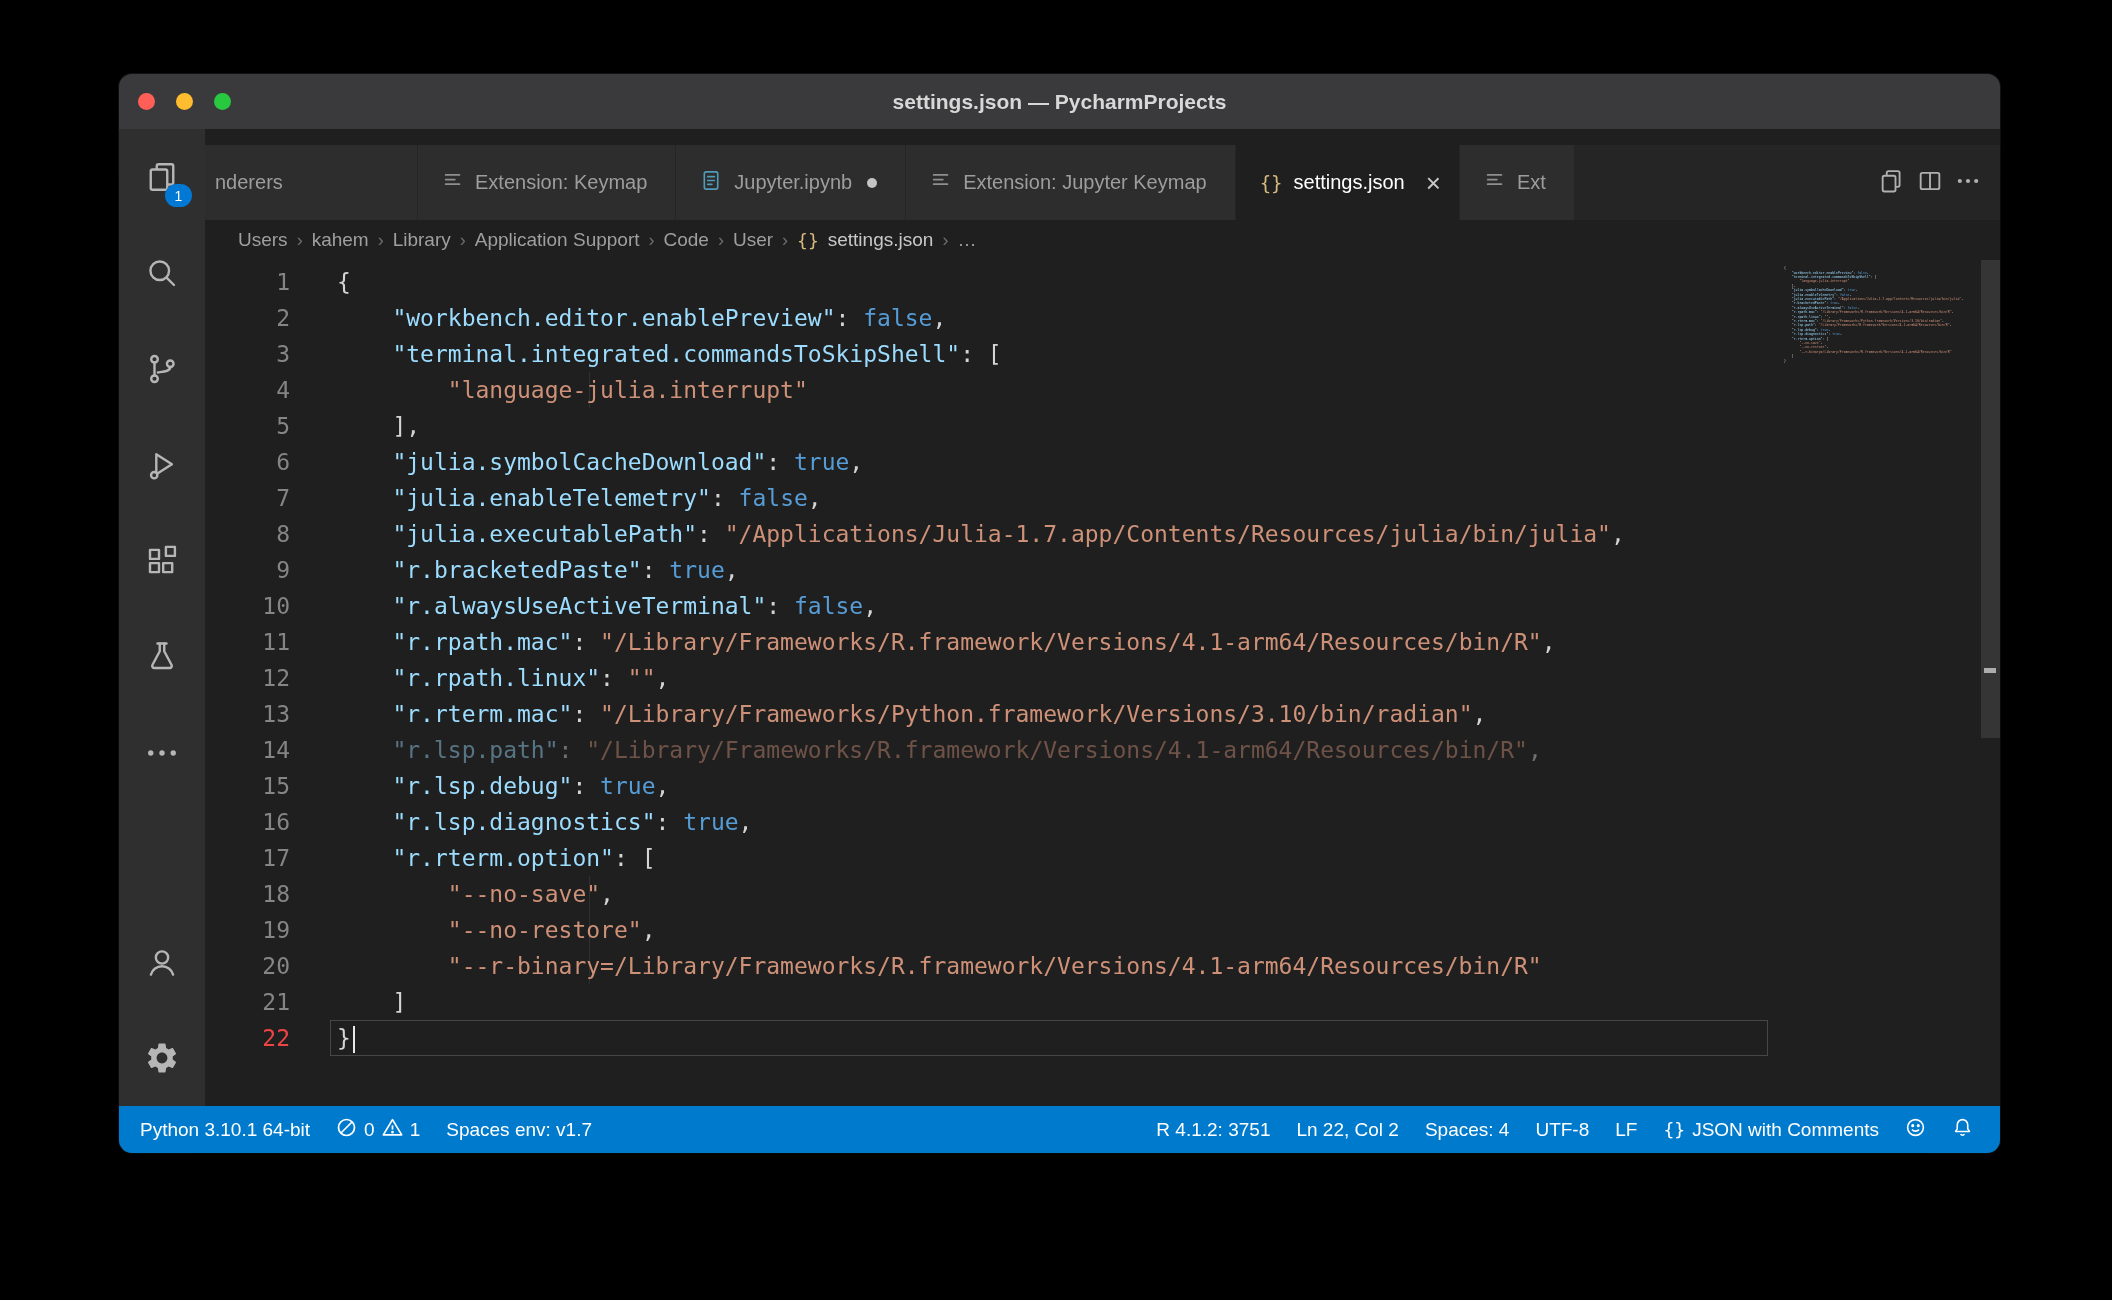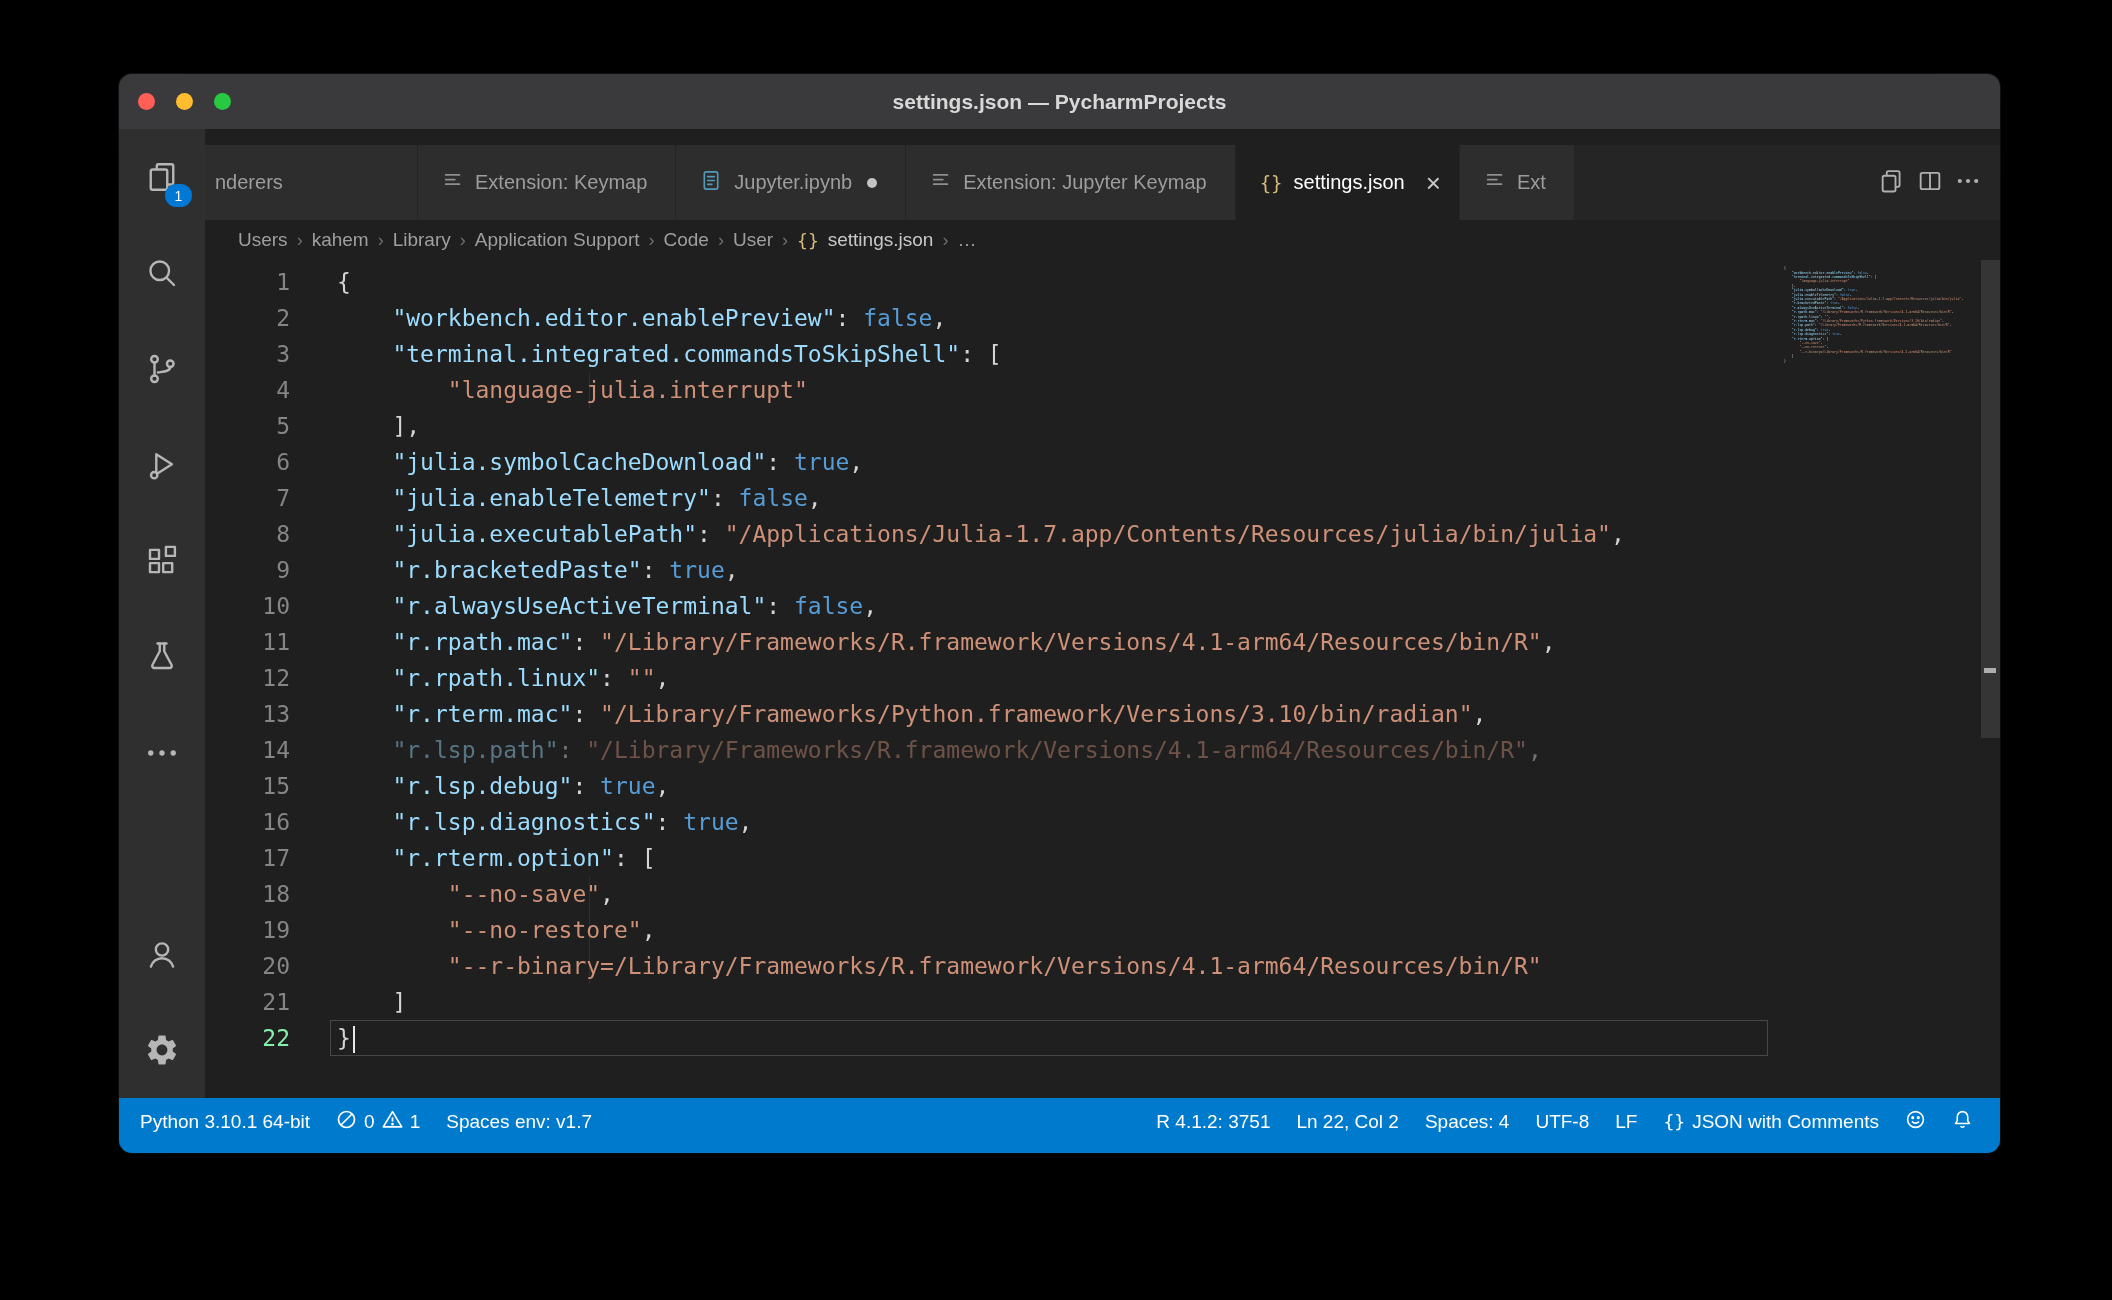--- a/index.html
+++ b/index.html
@@ -38,39 +38,39 @@
   .breadcrumb{height:40px;flex:0 0 auto;display:flex;align-items:center;gap:9px;padding-left:33px;
     color:#9f9f9f;font-size:19px;background:#1f1f1f;}
   .bc-sep{color:#6f6f6f;font-size:18px;}
   .bc-braces{font-family:"DejaVu Sans Mono",monospace;color:#d7ba7d;font-size:18px;}
   .bc-file{color:#c8c8c8;}
   
   .code-area{flex:1;position:relative;overflow:hidden;font-family:"DejaVu Sans Mono","Liberation Mono",monospace;}
   .lines{position:absolute;inset:0;padding:4px 232px 0 0;}
   .line{display:flex;height:36px;line-height:36px;font-size:23px;white-space:pre;}
   .ln{width:85px;text-align:right;color:#858585;flex:0 0 auto;}
-  .line.active .ln{color:#86efac;}
+  .line.active .ln{color:#ef4444;}
   .lc{margin-left:40px;padding-left:7px;flex:1;position:relative;}
   .line.active .lc{box-shadow:inset 0 0 0 1px #474747;}
   .tk-p{color:#d4d4d4}.tk-k{color:#9cdcfe}.tk-s{color:#ce9178}.tk-b{color:#569cd6}
   .lc.dim span{opacity:.45;}
   .cursor{display:inline-block;width:2px;height:27px;background:#e8e8e8;vertical-align:middle;margin-left:2px;}
   .guide{position:absolute;width:1px;background:rgba(255,255,255,.08);left:384px;}
   .guide.g1{top:112px;height:36px;}
   .guide.g2{top:616px;height:108px;}
   
   .minimap{position:absolute;top:6px;right:24px;width:192px;height:132px;overflow:hidden;}
   .mm{transform:scale(.4);transform-origin:0 0;white-space:pre;font-size:8px;line-height:11px;width:478px;}
   
   .scrollbar{position:absolute;top:0;right:0;width:19px;bottom:0;}
   .sb-thumb{position:absolute;top:0;right:0;width:19px;height:478px;background:rgba(121,121,121,.25);}
   .ov-mark{position:absolute;top:408px;right:4px;width:12px;height:5px;background:#c2c2c2;opacity:.85;}
   
   .statusbar{height:47px;background:#007acc;flex:0 0 auto;display:flex;align-items:center;
-    justify-content:space-between;color:#fff;font-size:19px;padding:0 14px 8px 8px;}
+    justify-content:space-between;color:#fff;font-size:19px;padding:0 14px 0 8px;}
   .sb-group{display:flex;align-items:center;height:100%;}
   .sb-item{display:flex;align-items:center;gap:7px;padding:0 13px;height:100%;white-space:nowrap;}
   .sb-item svg{width:21px;height:21px;}
   .sb-braces{font-family:"DejaVu Sans Mono",monospace;font-size:18px;}
 </style>
 </head>
 <body>
 
 <div class="window">
 

